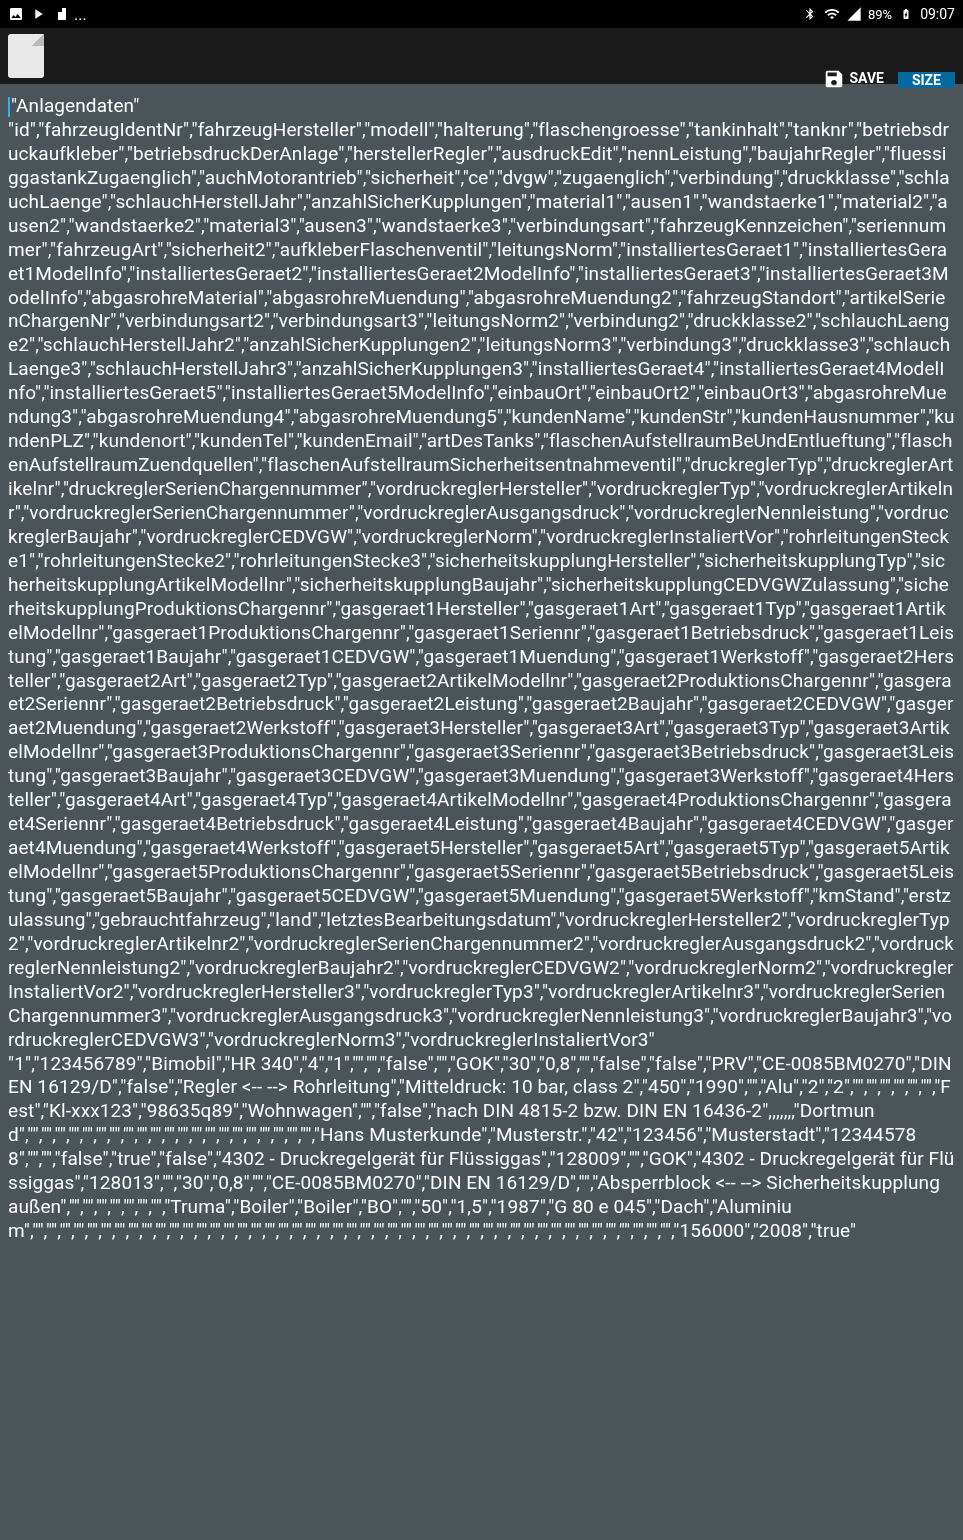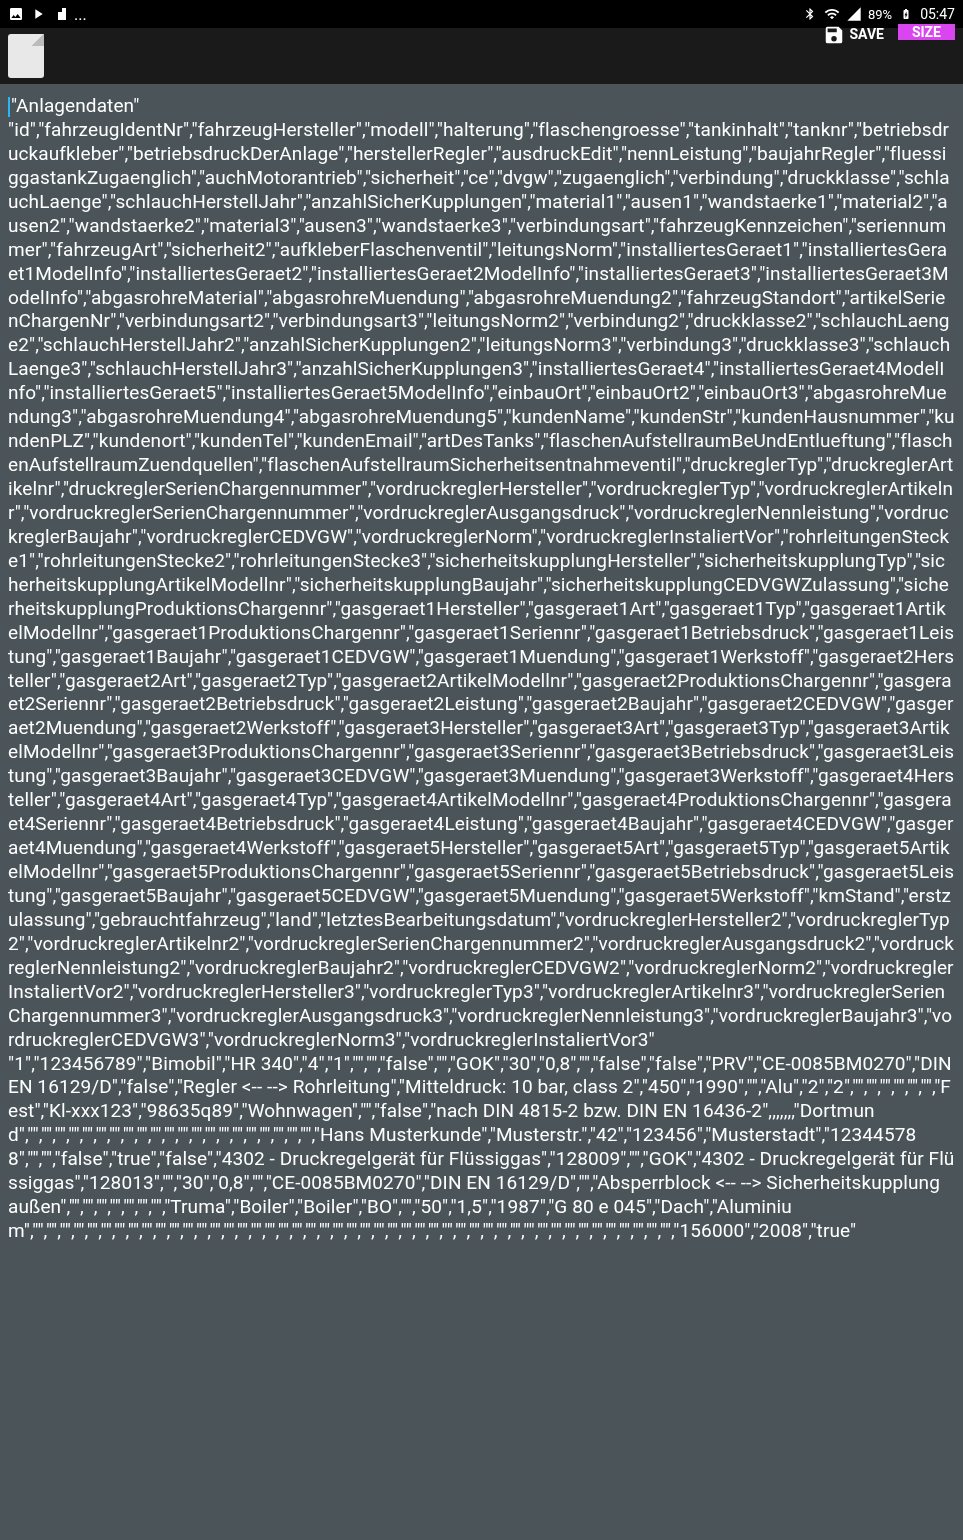--- a/index.html
+++ b/index.html
@@ -44,32 +44,32 @@
   position: absolute;
   top: 0; right: 0;
   width: 12px; height: 12px;
   background: linear-gradient(135deg, #e8e8e8 50%, #bbb 50%);
 }
 .title {
   font-size: 20px;
   font-weight: 400;
   color: #fff;
 }
-.actions { margin-left: auto; display: flex; gap: 0; align-items: flex-start; height: 64px; }
+.actions { margin-left: auto; display: flex; gap: 0; align-items: flex-end; height: 64px; }
 .action-btn {
   display: flex;
   align-items: center;
   gap: 6px;
   padding: 0 14px;
   font-size: 14px;
   font-weight: 700;
   color: #fff;
   cursor: pointer;
 }
-.action-btn.size { background: #d946ef; }
+.action-btn.size { background: #0369a1; }
 .save-icon { width: 20px; height: 20px; }
 
 .content {
   padding: 10px 8px;
   color: #fff;
   font-size: 19px;
   line-height: 1.26;
   word-break: break-all;
   font-family: Roboto, Arial, sans-serif;
   letter-spacing: 0.1px;
@@ -123,21 +123,21 @@
       <svg viewBox="0 0 24 24" width="16" height="16" fill="#fff">
           <path d="M2 22h20V2L2 22z"></path>
         </svg>
     </span>
     <span style="font-size:13px;">89%</span>
     <span class="status-icon">
       <svg viewBox="0 0 24 24" width="12" height="16" fill="#fff">
           <path d="M15.67 4H14V2h-4v2H8.33C7.6 4 7 4.6 7 5.33v15.33C7 21.4 7.6 22 8.33 22h7.33c.74 0 1.34-.6 1.34-1.33V5.33C17 4.6 16.4 4 15.67 4zM11 20v-5.5H9L13 7v5.5h2L11 20z"></path>
         </svg>
     </span>
-    <span style="font-size:14px;">05:47</span>
+    <span style="font-size:14px;">09:07</span>
   </div>
 </div>
 
 <div class="app-bar">
   <div class="file-icon"></div>
   <div class="actions">
     <div class="action-btn">
       <span class="save-icon">
         <svg viewBox="0 0 24 24" width="22" height="22" fill="#fff">
             <path d="M17 3H5a2 2 0 0 0-2 2v14a2 2 0 0 0 2 2h14a2 2 0 0 0 2-2V7l-4-4zm-5 16a3 3 0 1 1 0-6 3 3 0 0 1 0 6zm3-10H5V5h10v4z"></path>

